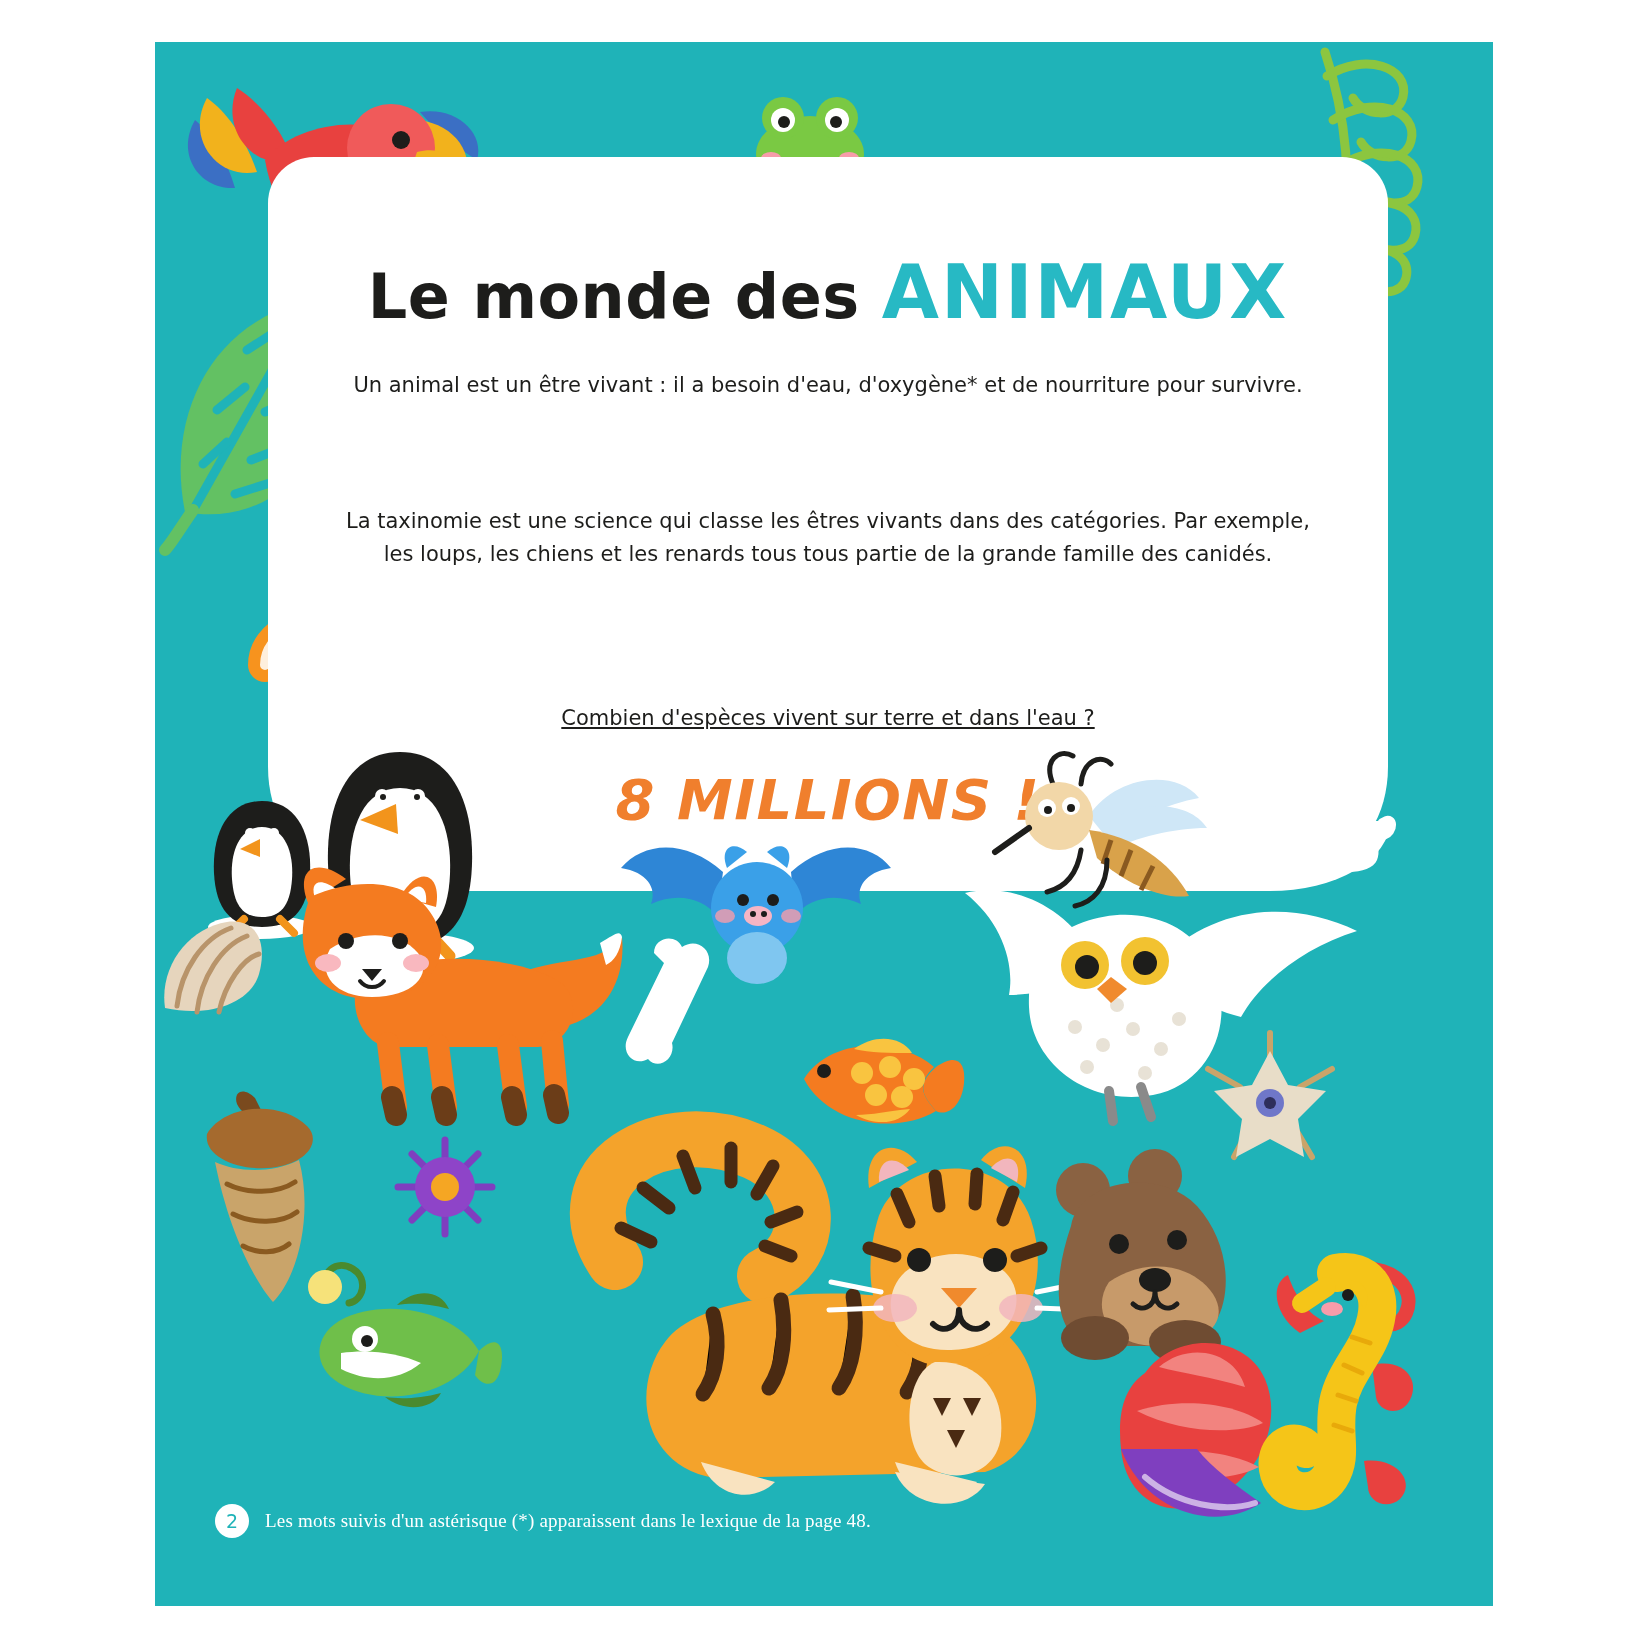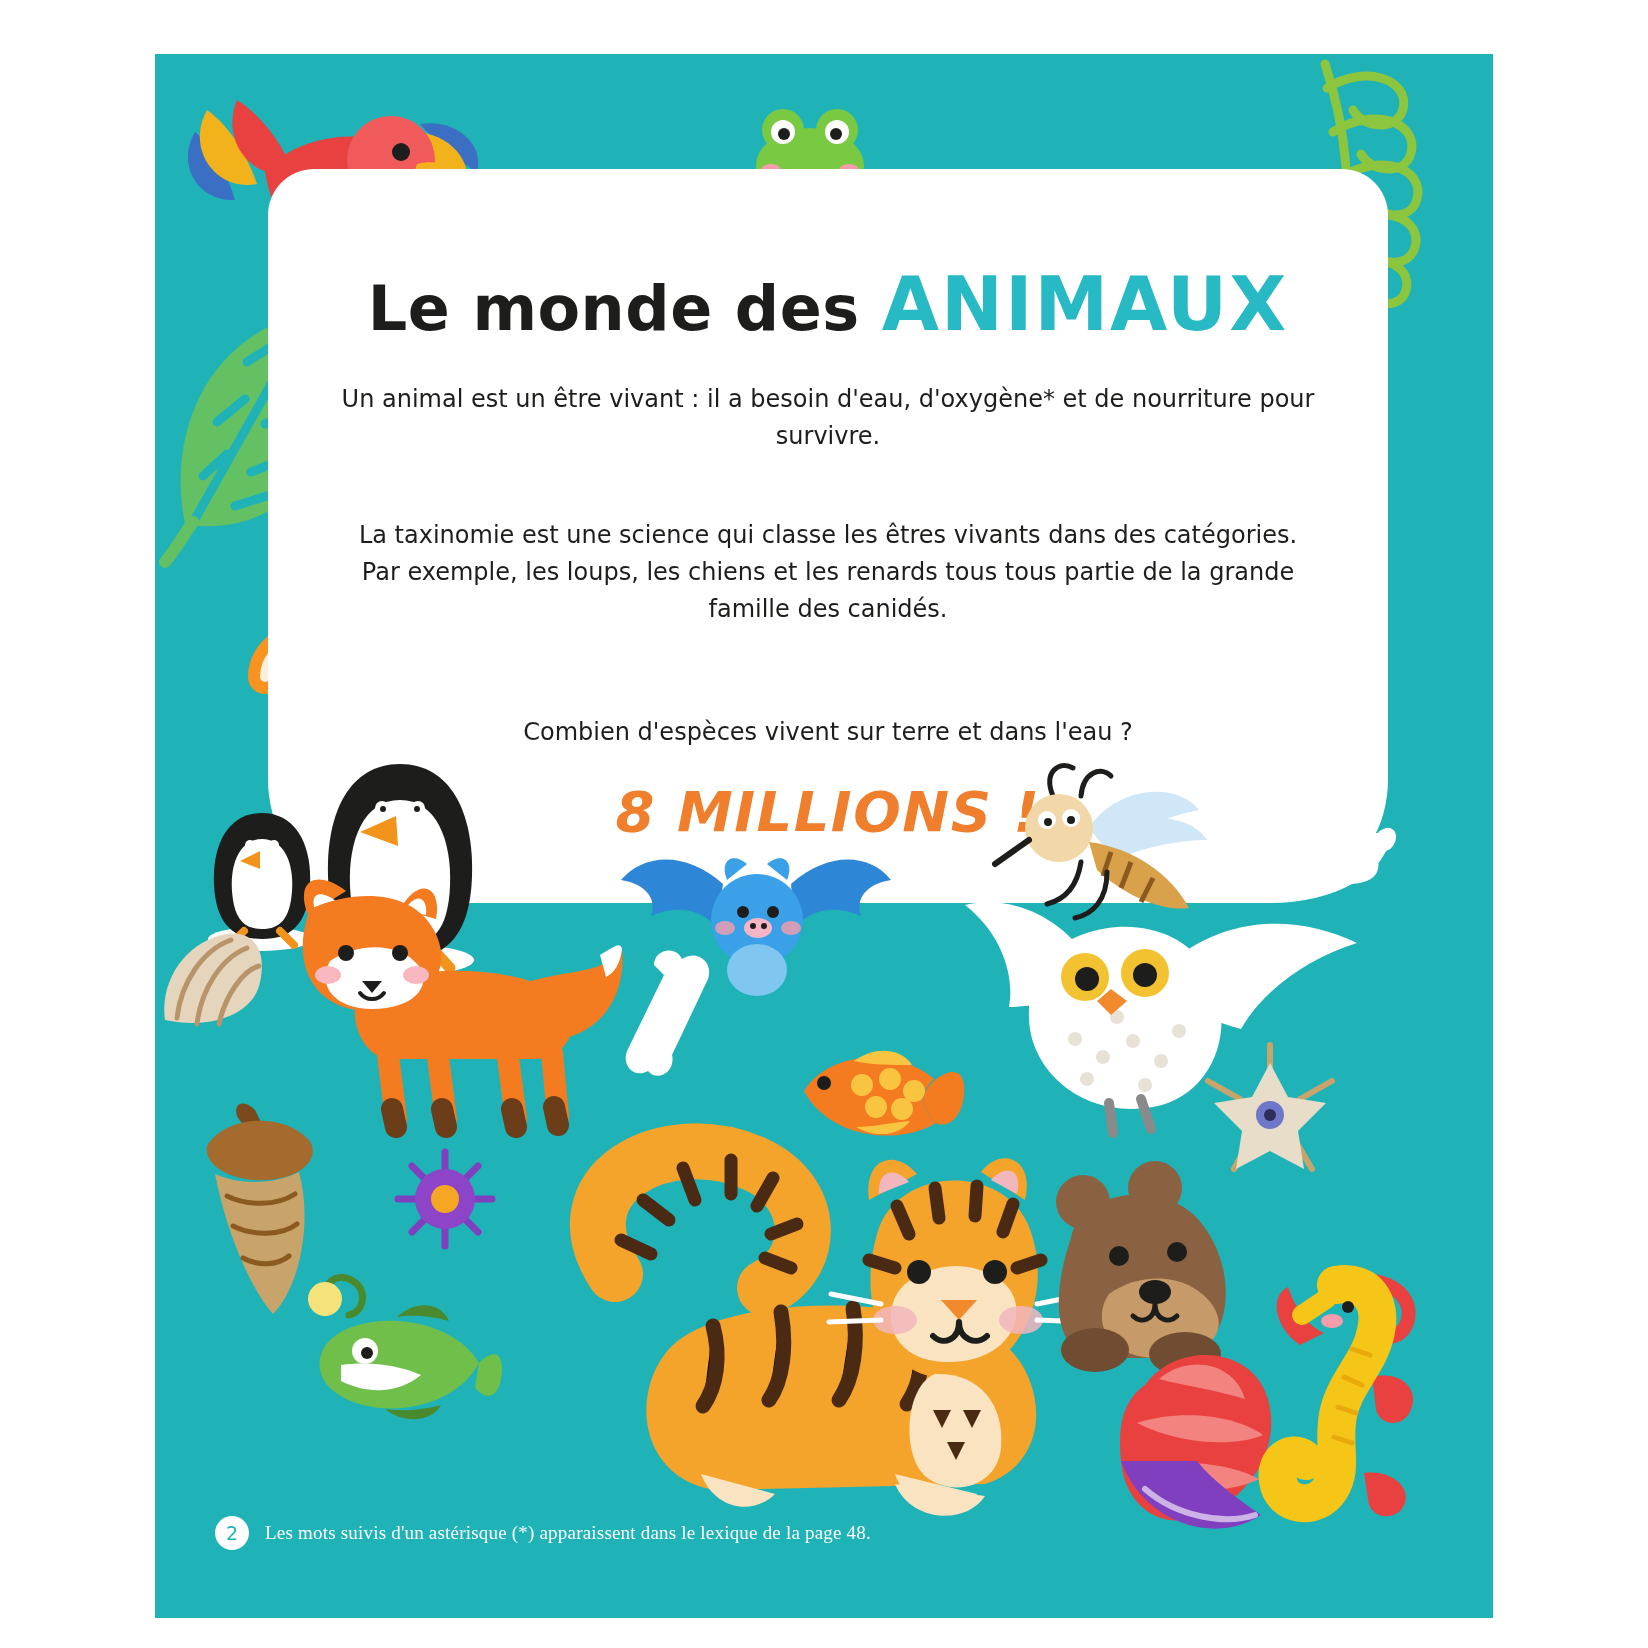--- a/index.html
+++ b/index.html
@@ -16,21 +16,20 @@
 
   
   #page {
     position: absolute;
     left: 155px;
     top: 42px;
     width: 1338px;
     height: 1564px;
     background: #1fb3b8;
     overflow: hidden;
-    margin-top: 12px;
   }
 
   
   #card {
     position: absolute;
     left: 113px;
     top: 115px;
     width: 1120px;
     height: 700px;
     background: #ffffff;
@@ -62,27 +61,27 @@
     font-size: 74px;
     letter-spacing: 2px;
   }
 
   .para {
     position: absolute;
     left: 70px;
     width: 980px;
     text-align: center;
     color: #1d1d1b;
-    font-size: 24px;
+    font-size: 21px;
     line-height: 1.55;
     font-family: "DejaVu Sans", sans-serif;
   }
   #p1 { top: 212px; }
   #p2 { top: 348px; }
-  #q1 { top: 545px; }
+  #q1 { top: 545px; text-decoration: underline; }
 
   .bignum {
     position: absolute;
     left: 0; right: 0;
     top: 610px;
     text-align: center;
     color: #f07f2d;
     font-size: 56px;
     font-weight: 700;
     letter-spacing: 1.5px;

